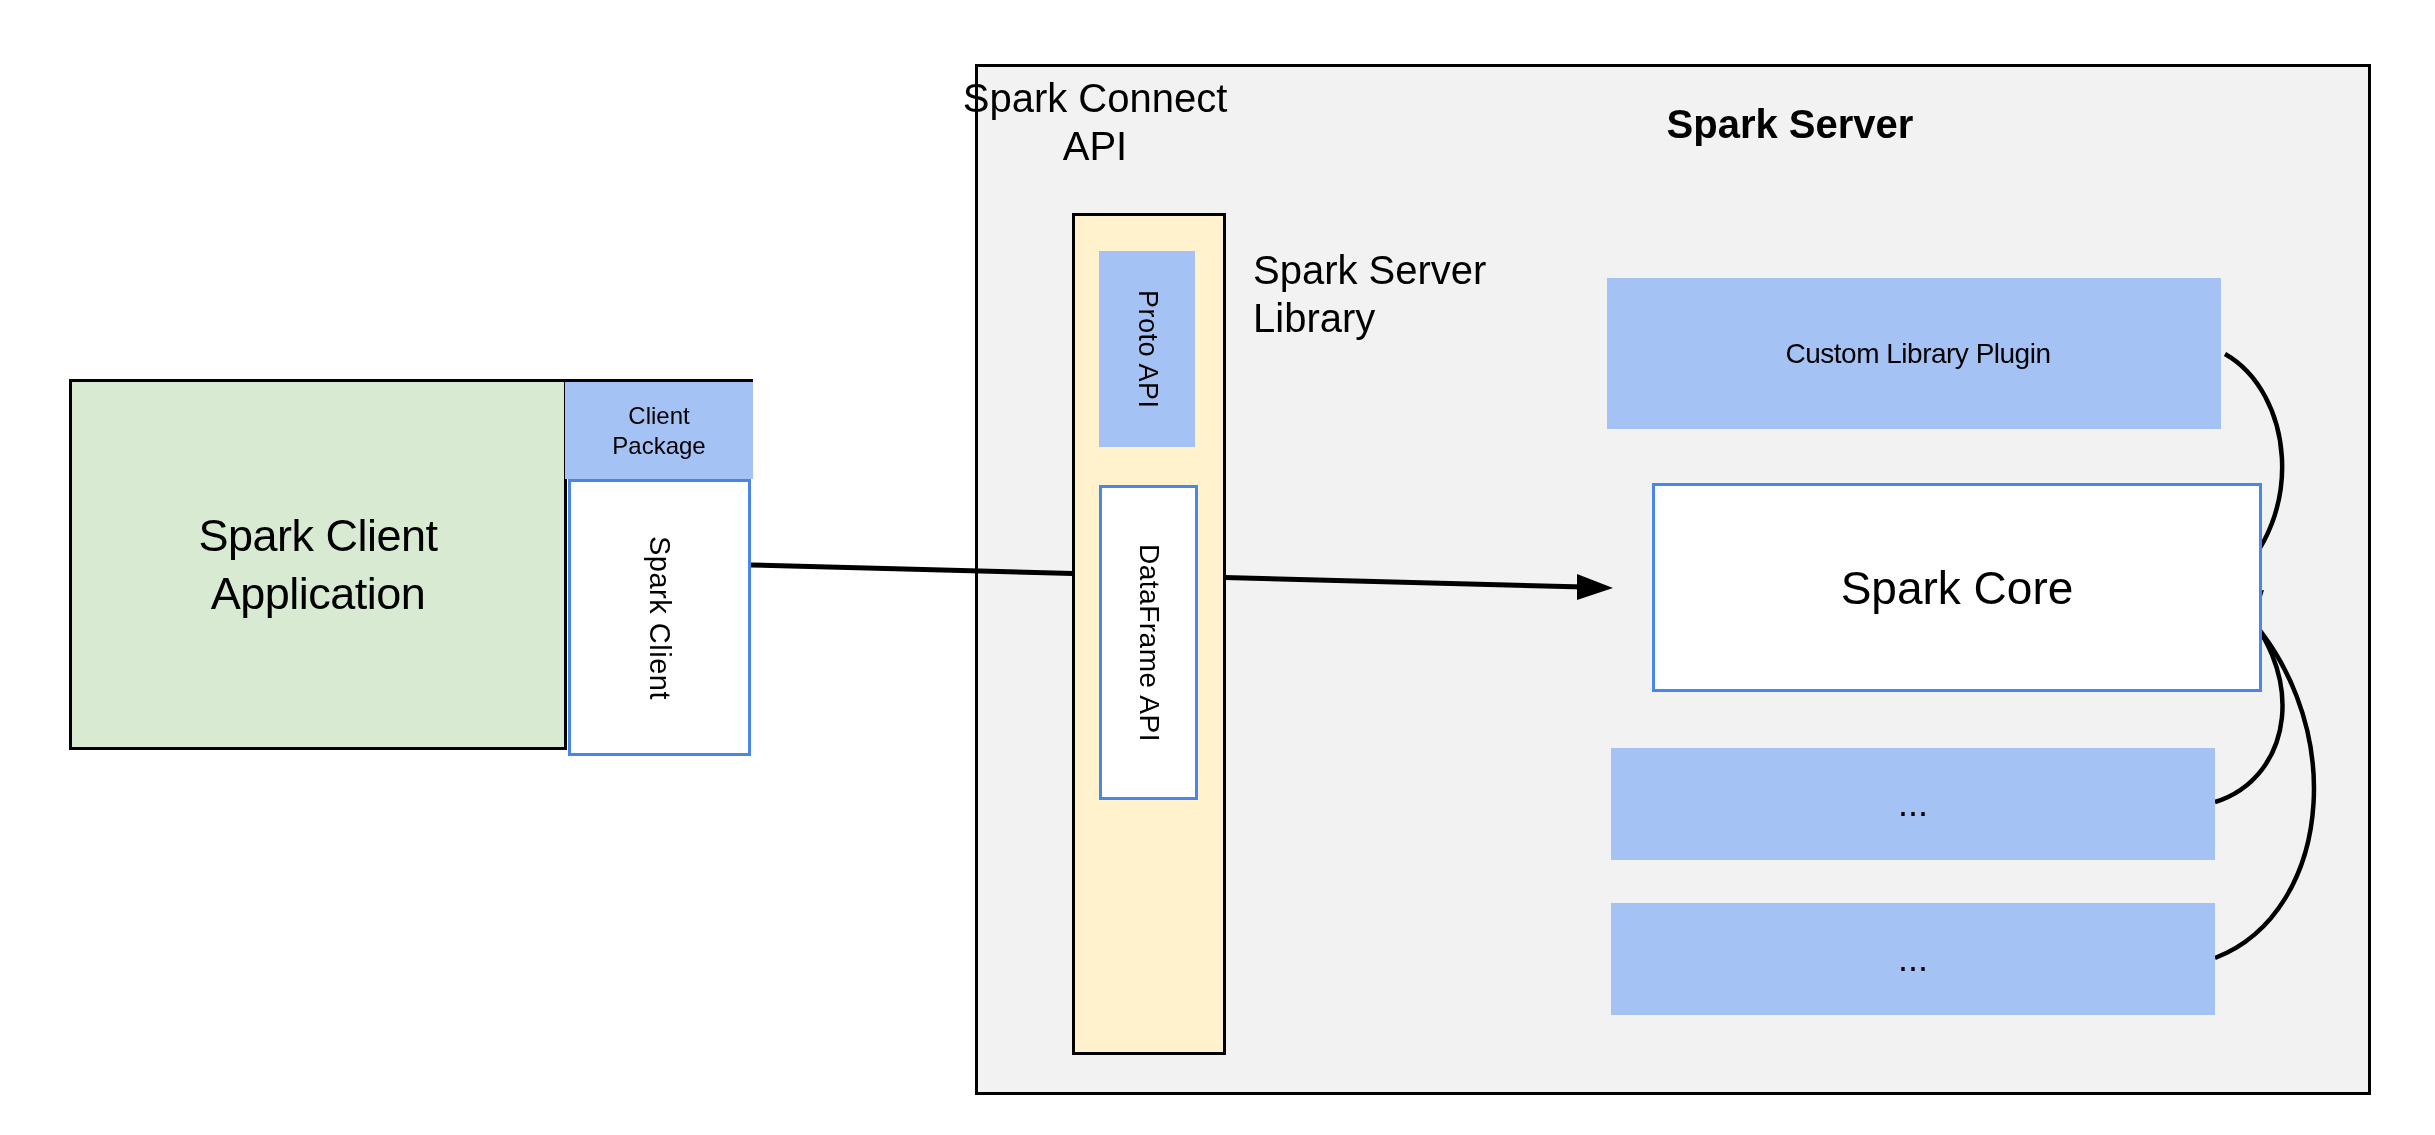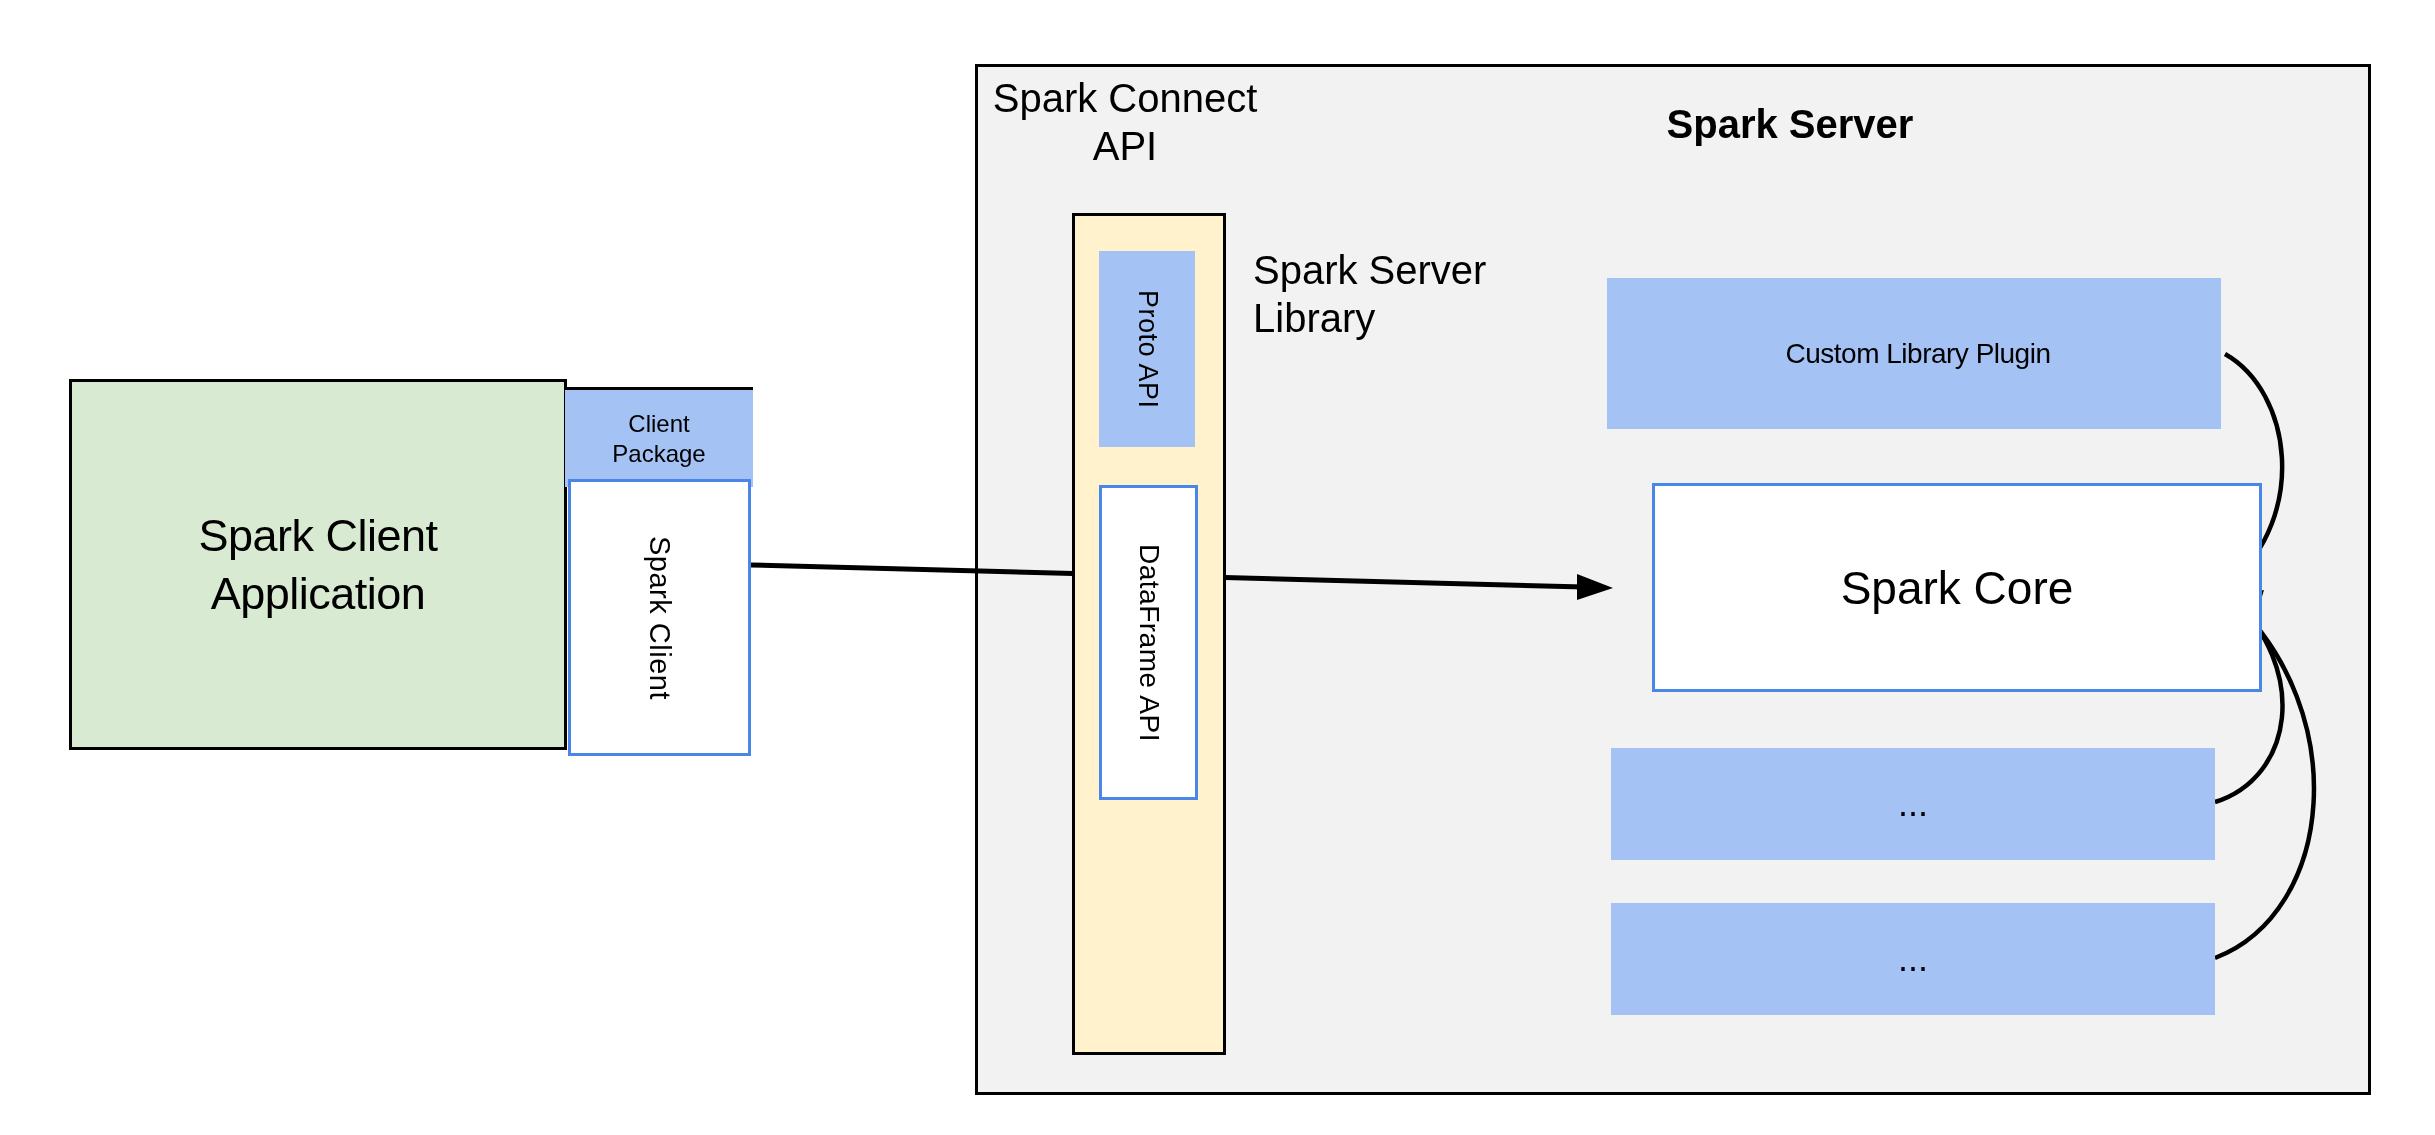--- a/index.html
+++ b/index.html
@@ -13,35 +13,35 @@
   .abs{position:absolute;}
   .box{position:absolute;display:flex;align-items:center;justify-content:center;text-align:center;}
   .multiline{white-space:pre-line;}
   .server-region{left:975px;top:64px;width:1396px;height:1031px;background:var(--region_fill);
     border:3px solid var(--region_border);z-index:1;}
   .arrows{position:absolute;left:0;top:0;width:2435px;height:1135px;z-index:2;pointer-events:none;}
   .z3{z-index:3;}
   
   .client-app{left:69px;top:379px;width:498px;height:371px;background:var(--green_fill);
     border:3px solid #000;font-size:45px;line-height:1.28;letter-spacing:-0.5px;}
-  .client-package{left:565px;top:387px;width:188px;height:100px;background:var(--blue_fill);
+  .client-package{left:565px;top:379px;width:188px;height:100px;background:var(--blue_fill);
     border-top:3px solid #000;font-size:24px;line-height:1.25;}
   .spark-client{left:568px;top:479px;width:183px;height:277px;background:var(--white_fill);
     border:3px solid var(--blue_border);}
   
   .connect-box{left:1072px;top:213px;width:154px;height:842px;background:var(--yellow_fill);
     border:3px solid #000;}
   .proto-api{left:1099px;top:251px;width:96px;height:196px;background:var(--blue_fill);}
   .dataframe-api{left:1099px;top:485px;width:99px;height:315px;background:var(--white_fill);
     border:3px solid var(--blue_border);}
   .vtext{writing-mode:vertical-rl;font-size:28px;letter-spacing:0.5px;}
   .proto-api .vtext{font-size:27px;}
   .spark-client .vtext{font-size:29px;}
   
-  .connect-label{left:975px;top:74px;width:300px;text-align:center;font-size:40px;line-height:1.2;}
+  .connect-label{left:945px;top:74px;width:300px;text-align:center;font-size:40px;line-height:1.2;}
   .server-library-label{left:1253px;top:246px;width:320px;text-align:left;font-size:40px;line-height:1.2;}
   .server-title{left:1615px;top:102px;width:350px;text-align:center;font-size:40px;font-weight:bold;}
   
   .plugin{left:1607px;top:278px;width:614px;height:151px;background:var(--blue_fill);
     font-size:28px;letter-spacing:-0.5px;padding-left:8px;}
   .core{left:1611px;top:483px;width:610px;height:209px;background:var(--white_fill);
     border:3px solid var(--blue_border);font-size:46px;margin-left:41px;}
   .dots{left:1611px;width:604px;height:112px;background:var(--blue_fill);font-size:36px;}
   .dots1{top:748px;} .dots2{top:903px;}
 </style>

